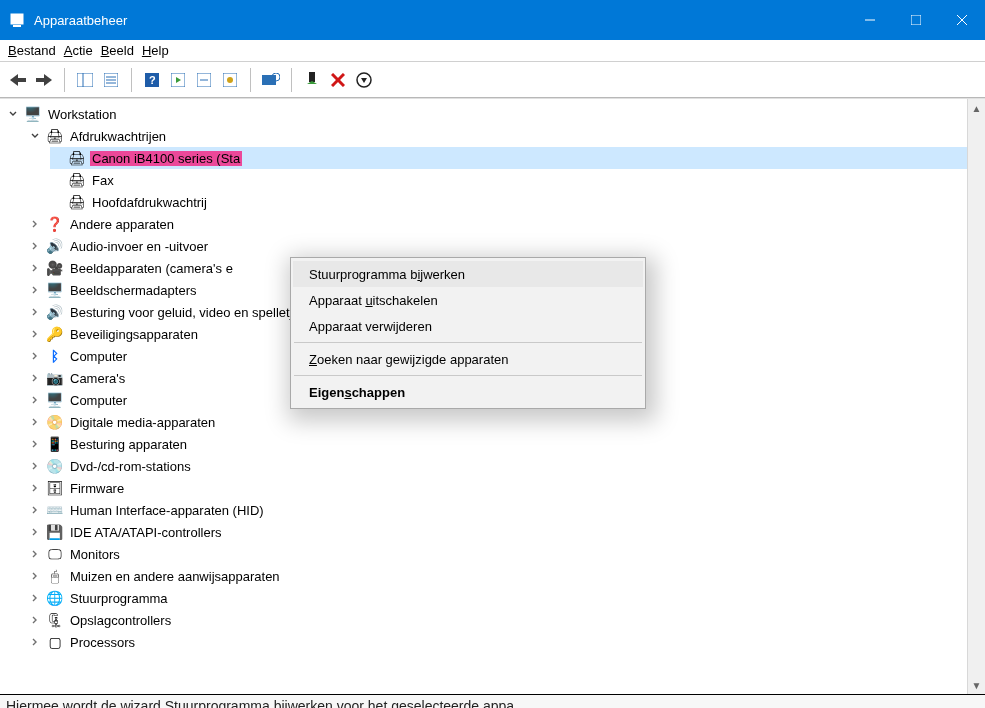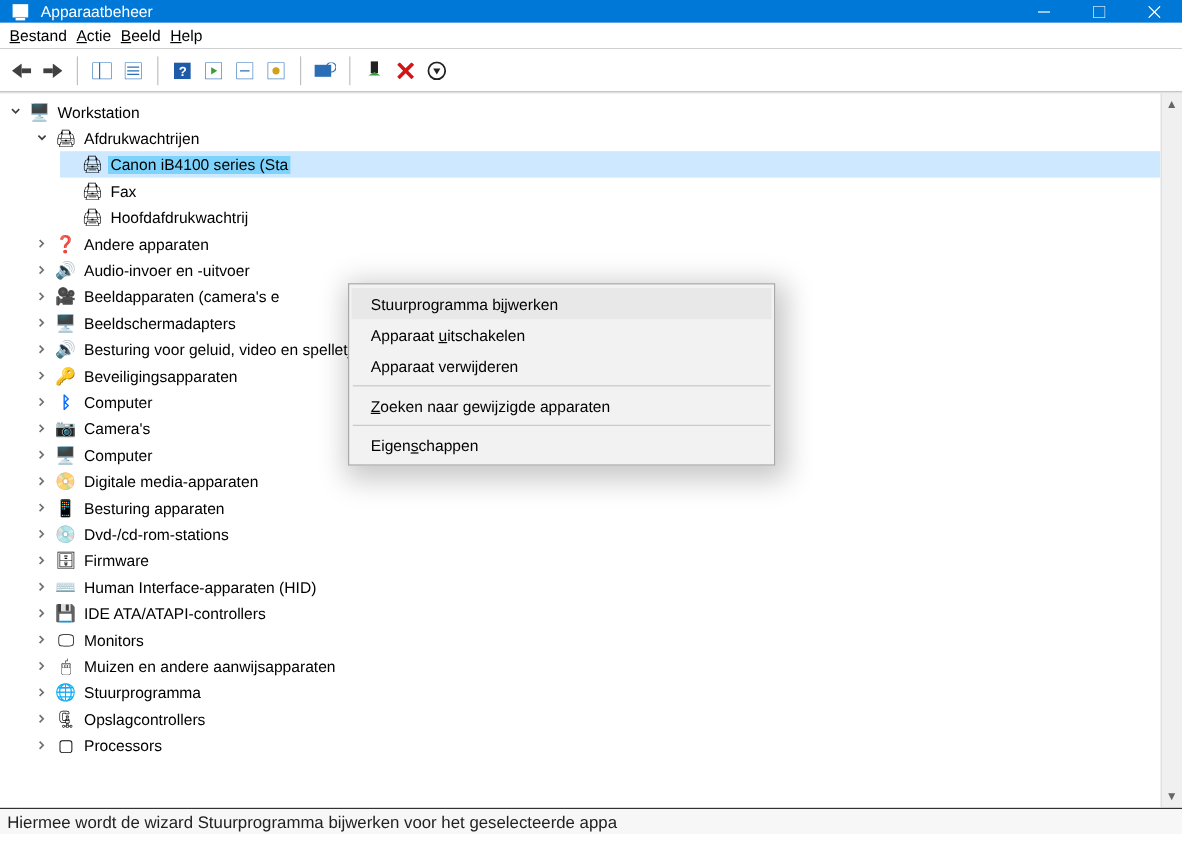--- a/index.html
+++ b/index.html
@@ -1,19 +1,19 @@
 <!DOCTYPE html>
 <html><head>
 <meta charset="utf-8">
 <style>
 html,body{margin:0;padding:0;font-family:"Segoe UI",Tahoma,sans-serif;font-size:13px;color:#000;background:#fff;width:985px;height:708px;overflow:hidden;box-sizing:border-box}
 *{box-sizing:border-box}
 
 
-.titlebar{height:19px;background:#0078d7;color:#fff;display:flex;align-items:center;padding-left:8px;font-size:13px}
+.titlebar{height:40px;background:#0078d7;color:#fff;display:flex;align-items:center;padding-left:8px;font-size:13px}
 .titlebar .app-icon{width:18px;height:18px;margin-right:8px;display:flex;align-items:center;justify-content:center}
 .titlebar .title{flex:1}
 .titlebar .win-btn{width:46px;height:32px;display:flex;align-items:center;justify-content:center;font-size:14px}
 .titlebar .win-btn svg{stroke:#fff}
 
 
 .menubar{height:22px;background:#fff;display:flex;align-items:center;padding:0 8px;font-size:13px;gap:8px;border-bottom:1px solid #d0d0d0}
 .menubar span{cursor:default}
 .menubar u{text-decoration:underline}
 
@@ -33,27 +33,27 @@
 
 ul.tree,ul.tree ul{list-style:none;margin:0;padding:0}
 ul.tree ul{padding-left:22px}
 li.node{white-space:nowrap}
 .row{display:flex;align-items:center;height:22px;gap:4px;padding-right:6px}
 .exp{width:14px;height:14px;display:flex;align-items:center;justify-content:center;color:#5b5b5b;font-size:10px;cursor:default}
 .exp.hidden{visibility:hidden}
 .node-icon{width:18px;height:18px;display:flex;align-items:center;justify-content:center;font-size:14px}
 .label{padding:0 2px}
 .row.selected{background:#cde8ff}
-.row.selected .label{background:#7dd3fc}
+.row.selected .label{background:#ec4899}
 
 
 .context-menu{position:absolute;left:290px;top:158px;width:356px;background:#f2f2f2;border:1px solid #a9a9a9;box-shadow:4px 6px 22px 6px rgba(0,0,0,.22);padding:3px 2px;font-size:13px;z-index:10}
 .cm-item{height:26px;display:flex;align-items:center;padding:0 16px;cursor:default}
 .cm-item.highlight{background:#e8e8e8}
-.cm-item.bold .lbl{font-weight:400}
+.cm-item.bold .lbl{font-weight:700}
 .cm-sep{height:1px;background:#c9c9c9;margin:3px 1px}
 .context-menu u{text-decoration:underline}
 
 
 .statusbar{height:22px;border-top:1px solid #000000;background:#f7f7f7;display:flex;align-items:center;padding:0 6px;font-size:14px;overflow:hidden;white-space:nowrap;color:#222}
 </style>
 </head>
 <body>
 
 <div class="titlebar">

